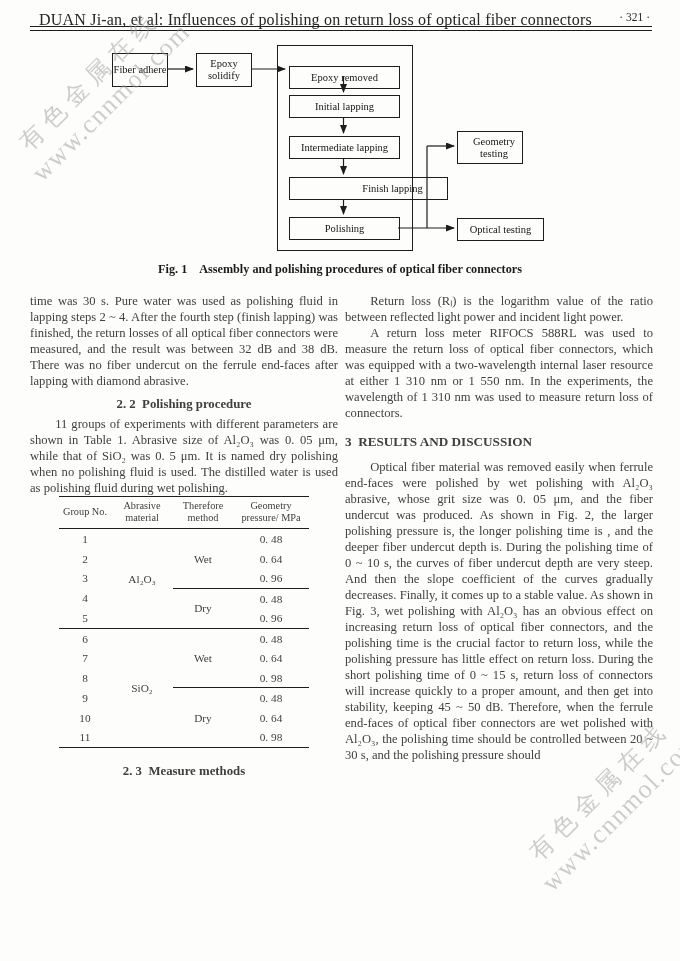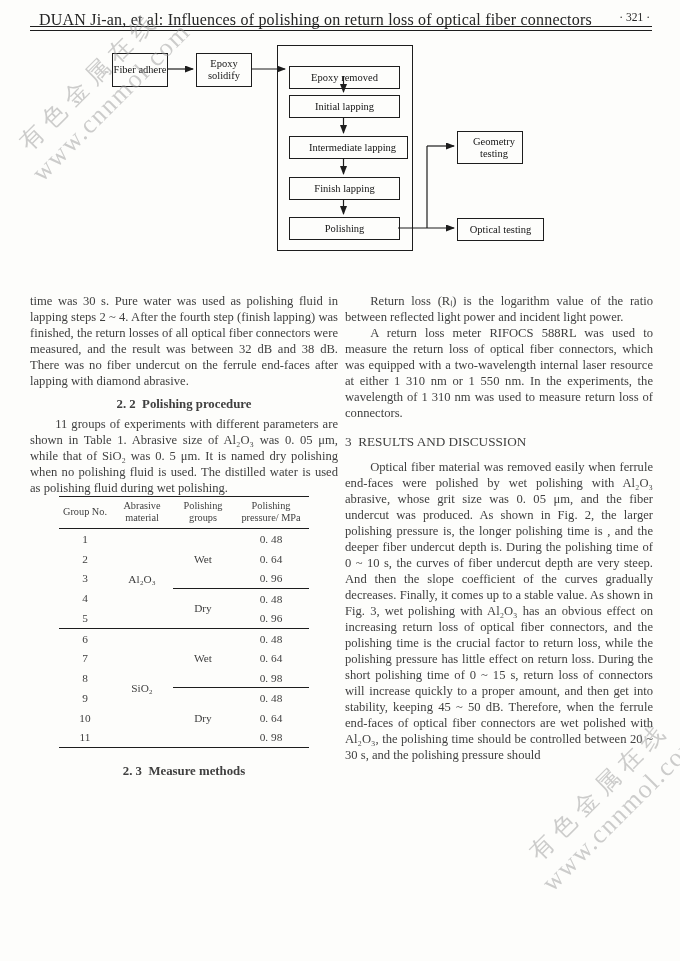--- a/index.html
+++ b/index.html
@@ -22,21 +22,21 @@
                  font-size:12.2px; font-weight:bold; color:#1b1b1b; }
   .fig-caption .cap-label { margin-right:12px; }
   
   .col { position:absolute; top:293px; width:308px; font-size:12.6px; line-height:16px;
          text-align:justify; color:#404040; }
   .col-left  { left:30px; }
   .col-right { left:345px; }
   .col p { margin:0; }
   .col p.ind { text-indent:2em; }
   .h-sub  { font-size:12.8px; font-weight:bold; margin:7px 0 4px; white-space:pre-wrap; text-align:center; }
-  .h-main { font-size:13.2px; font-weight:normal; margin:13px 0 9px; white-space:pre-wrap; text-align:left; }
+  .h-main { font-size:13.2px; font-weight:bold; margin:13px 0 9px; white-space:pre-wrap; text-align:left; }
   .h-23   { margin-top:15px; }
   
   .tbl-cap { text-align:center; font-weight:bold; font-size:12px; margin:11px 0 4px; }
   .tbl-cap .cap-label { margin-right:10px; }
   table.scheme { border-collapse:collapse; margin:0 auto; width:250px;
                  border-top:1.5px solid #1d1d1d; border-bottom:1.5px solid #1d1d1d; }
   table.scheme th { font-weight:normal; font-size:10.3px; line-height:1.18; padding:3px 1px 4px;
                     border-bottom:1.3px solid #1d1d1d; text-align:center; vertical-align:middle; }
   table.scheme td { text-align:center; font-size:11.3px; height:19.5px; padding:0; vertical-align:middle; }
   td.rule-top { border-top:1.3px solid #1d1d1d; }
@@ -56,22 +56,22 @@
   <div class="running-head">DUAN Ji-an, et al: Influences of polishing on return loss of optical fiber connectors</div>
   <div class="page-number">· 321 ·</div>
   <div class="header-rule"></div>
 
   <div class="fig1">
     <div class="fbox" style="left:112px; top:53px; width:54px; height:32px;">Fiber adhere</div>
     <div class="fbox" style="left:196px; top:53px; width:54px; height:32px;">Epoxy solidify</div>
     <div class="fouter" style="left:277px; top:45px; width:134px; height:204px;"></div>
     <div class="fbox" style="left:289px; top:54px; width:109px; height:21px;margin-top:12px;">Epoxy removed</div>
     <div class="fbox" style="left:289px; top:95px; width:109px; height:21px;">Initial lapping</div>
-    <div class="fbox" style="left:289px; top:136px; width:109px; height:21px;padding-left:8px;">Intermediate lapping</div>
-    <div class="fbox" style="left:289px; top:177px; width:109px; height:21px;">Finish lapping</div>
+    <div class="fbox" style="left:289px; top:136px; width:109px; height:21px;">Intermediate lapping</div>
+    <div class="fbox" style="left:289px; top:177px; width:109px; height:21px;padding-left:48px;">Finish lapping</div>
     <div class="fbox" style="left:289px; top:217px; width:109px; height:21px;">Polishing</div>
     <div class="fbox" style="left:457px; top:131px; width:56px; height:31px;padding-left:8px;">Geometry testing</div>
     <div class="fbox" style="left:457px; top:218px; width:85px; height:21px;">Optical testing</div>
 
     <svg width="680" height="260" style="position:absolute;left:0;top:0;">
       <defs>
         <marker id="ah" markerUnits="userSpaceOnUse" markerWidth="9" markerHeight="8" refX="8" refY="3.5" orient="auto">
           <path d="M0,0 L9,3.5 L0,7 Z" fill="#1d1d1d"></path>
         </marker>
       </defs>
@@ -82,40 +82,43 @@
         <line x1="343.5" y1="117" x2="343.5" y2="133" marker-end="url(#ah)"></line>
         <line x1="343.5" y1="158" x2="343.5" y2="174" marker-end="url(#ah)"></line>
         <line x1="343.5" y1="199" x2="343.5" y2="214" marker-end="url(#ah)"></line>
         <line x1="398" y1="228" x2="454" y2="228" marker-end="url(#ah)"></line>
         <polyline points="427,228 427,146"></polyline>
         <line x1="427" y1="146" x2="454" y2="146" marker-end="url(#ah)"></line>
       </g>
     </svg>
   </div>
 
+  <div class="fig-caption">
+    <span class="cap-label">Fig. 1</span><span>Assembly and polishing procedures of optical fiber connectors</span>
+  </div>
 
   <div class="col col-left">
     <p>time was 30 s. Pure water was used as polishing fluid in lapping steps 2 ~ 4. After the fourth step (finish lapping) was finished, the return losses of all optical fiber connectors were measured, and the result was between 32 dB and 38 dB. There was no fiber undercut on the ferrule end-faces after lapping with diamond abrasive.</p>
     <div class="h-sub">2. 2  Polishing procedure</div>
     <p class="ind">11 groups of experiments with different parameters are shown in Table 1. Abrasive size of Al₂O₃ was 0. 05 μm, while that of SiO₂ was 0. 5 μm. It is named dry polishing when no polishing fluid is used. The distilled water is used as polishing fluid during wet polishing.</p>
 
 
     <table class="scheme">
       <colgroup>
           <col style="width:52px">
           <col style="width:62px">
           <col style="width:60px">
           <col style="width:76px">
         </colgroup>
       <thead>
         <tr>
           <th>Group No.</th>
           <th>Abrasive material</th>
-          <th>Polishing groups</th>
-          <th>Polishing pressure/ MPa</th>
+          <th>Therefore method</th>
+          <th>Geometry pressure/ MPa</th>
         </tr>
       </thead>
       <tbody>
         <tr>
           <td>1</td>
           <td rowspan="5">Al₂O₃</td>
           <td rowspan="3">Wet</td>
           <td>0. 48</td>
         </tr>
         <tr>

